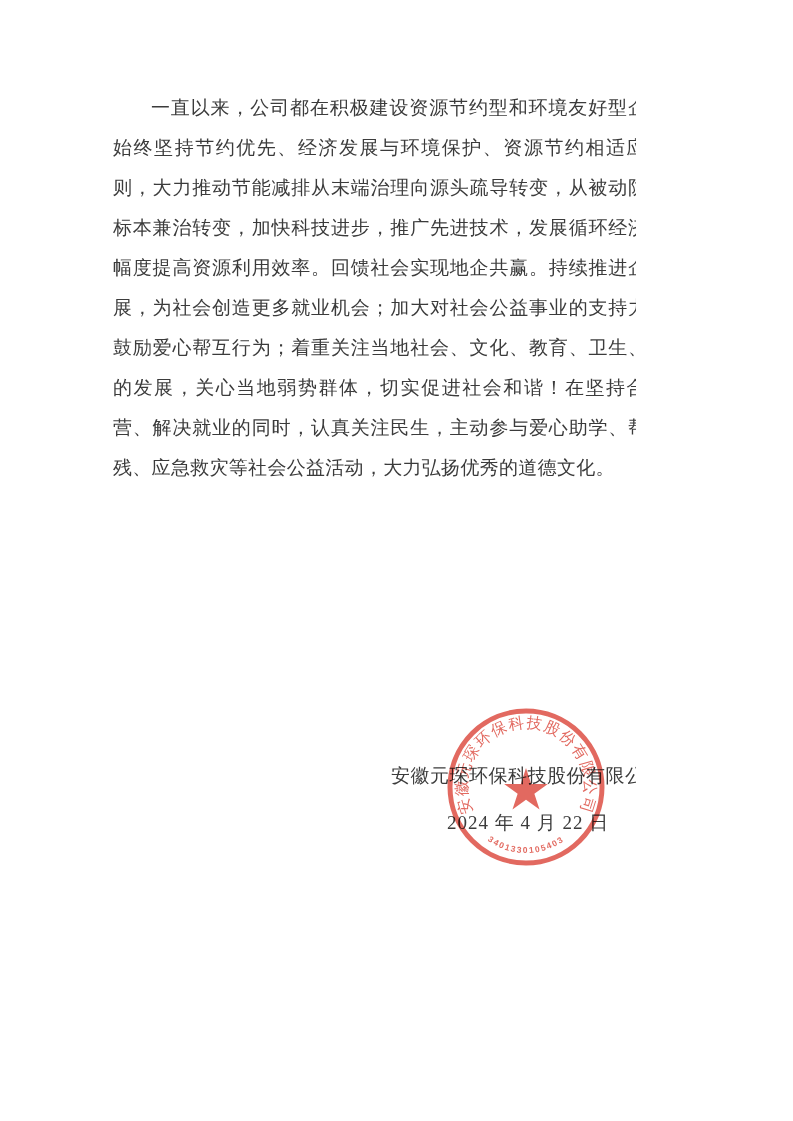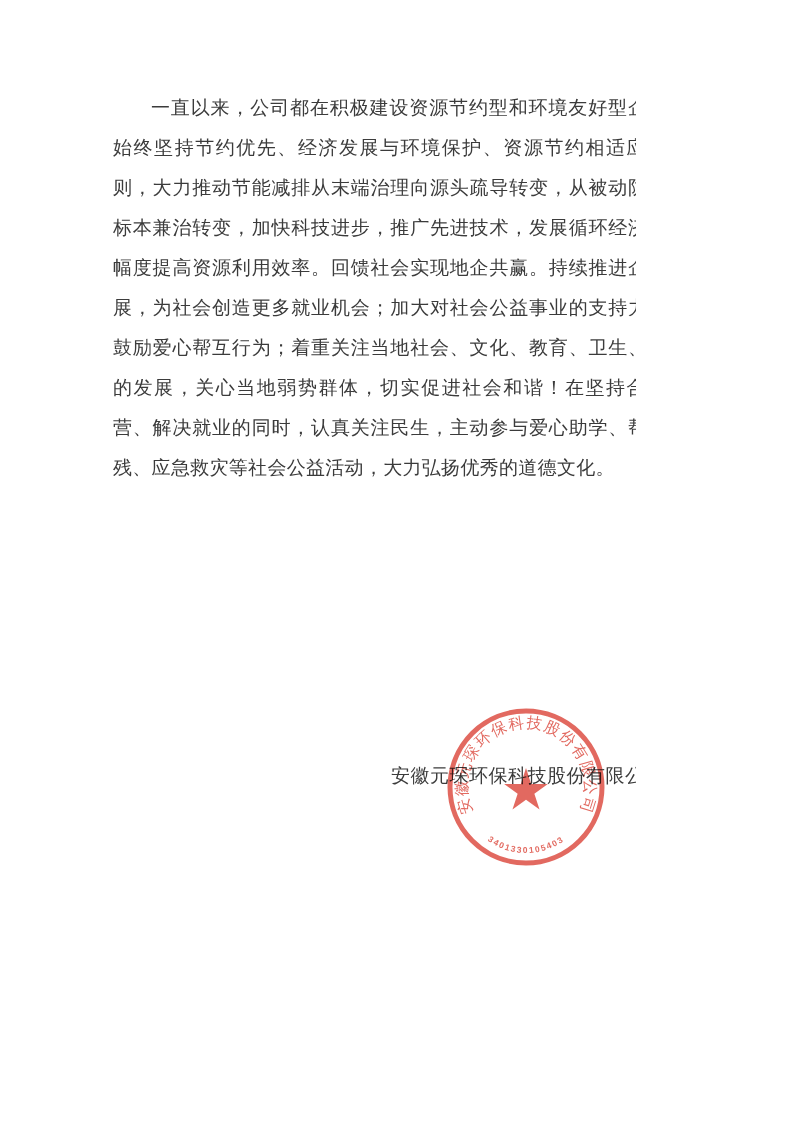--- a/index.html
+++ b/index.html
@@ -76,20 +76,21 @@
 <body>
 
 <div class="page">
 
   <div class="content">
     <p class="para">一直以来，公司都在积极建设资源节约型和环境友好型企业，始终坚持节约优先、经济发展与环境保护、资源节约相适应的原则，大力推动节能减排从末端治理向源头疏导转变，从被动防范向标本兼治转变，加快科技进步，推广先进技术，发展循环经济，大幅度提高资源利用效率。回馈社会实现地企共赢。持续推进企业发展，为社会创造更多就业机会；加大对社会公益事业的支持力度，鼓励爱心帮互行为；着重关注当地社会、文化、教育、卫生、安全的发展，关心当地弱势群体，切实促进社会和谐！在坚持合法经营、解决就业的同时，认真关注民生，主动参与爱心助学、帮贫助残、应急救灾等社会公益活动，大力弘扬优秀的道德文化。</p>
   </div>
 
   <div class="sig-company">安徽元琛环保科技股份有限公司</div>
 
+  <div class="sig-date">2024 年 4 月 22 日</div>
 
   <svg class="seal" viewBox="0 0 160 160" xmlns="http://www.w3.org/2000/svg">
     <defs>
       <path id="seal-arc-top" d="M 24.6,100.2 A 59,59 0 1 1 135.4,100.2" fill="none"></path>
       <path id="seal-arc-bottom" d="M 29.4,122.4 A 66,66 0 0 0 130.6,122.4" fill="none"></path>
     </defs>
 
     <circle cx="80" cy="80" r="76" fill="none" stroke-width="5" stroke="#dd4f44"></circle>
 
     <polygon points="80,61 85.17,76.89 101.87,76.89 88.36,86.72 93.52,102.61 80,92.79 66.48,102.61 71.64,86.72 58.13,76.89 74.83,76.89" fill="#dd4f44"></polygon>

